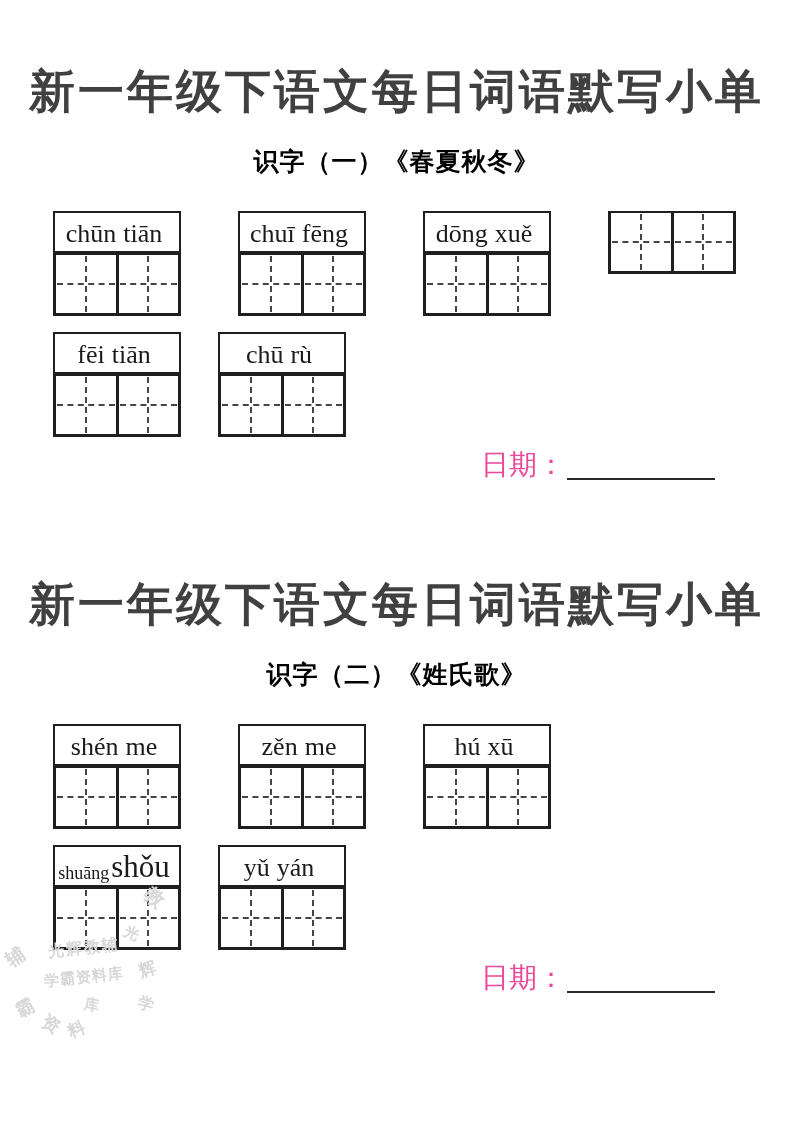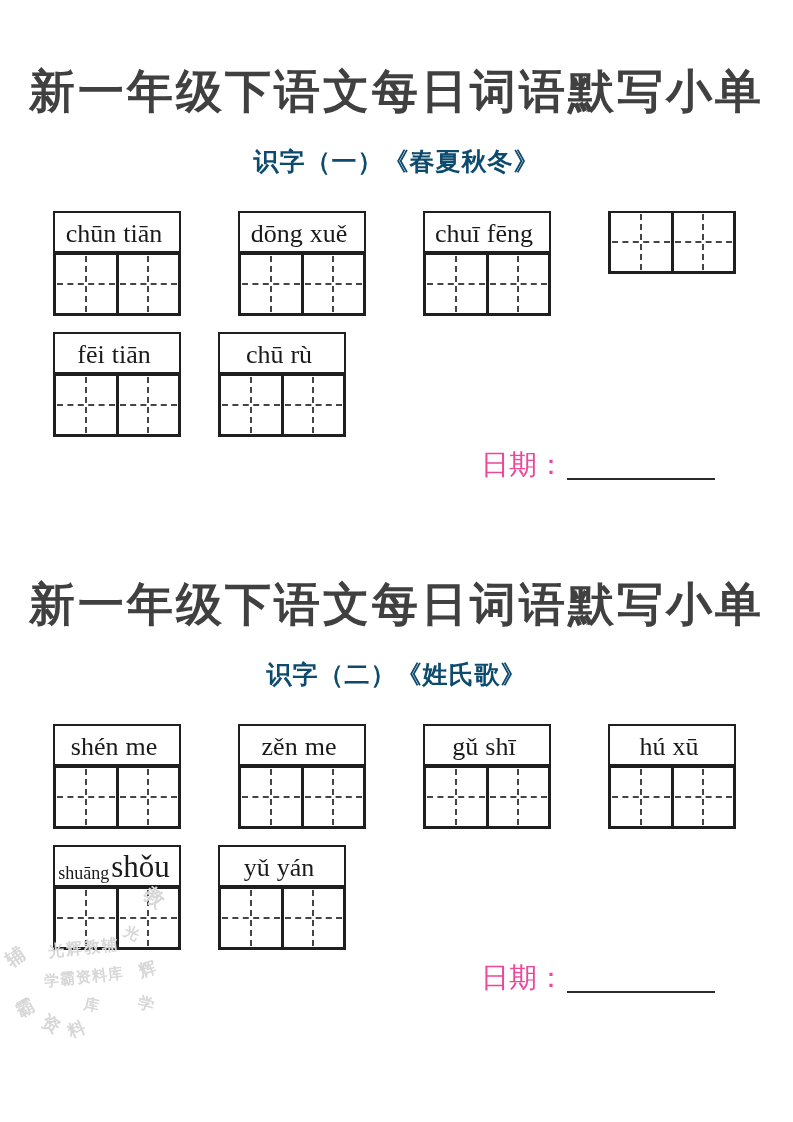--- a/index.html
+++ b/index.html
@@ -40,21 +40,21 @@
   .subtitle {
     position: absolute;
     top: 76px;
     left: 0;
     width: 100%;
     text-align: center;
     font-size: 25px;
     line-height: 28px;
     font-weight: bold;
     letter-spacing: 1px;
-    color: #0c4a6e;
+    color: #000000;
   }
 
   .row {
     position: absolute;
     left: 53px;
     display: flex;
     gap: 57px;
   }
   .row-0 { top: 139px; }
   .row-1 { top: 260px; gap: 37px; }
@@ -155,32 +155,32 @@
             <span class="syl">chūn</span>
             <span class="syl">tiān</span>
           </div>
           <div class="grid">
             <div class="cell"></div>
             <div class="cell"></div>
           </div>
         </div>
         <div class="word-box">
           <div class="pinyin">
+            <span class="syl">chuī</span>
+            <span class="syl">fēng</span>
+          </div>
+          <div class="grid">
+            <div class="cell"></div>
+            <div class="cell"></div>
+          </div>
+        </div>
+        <div class="word-box">
+          <div class="pinyin">
             <span class="syl">dōng</span>
             <span class="syl">xuě</span>
-          </div>
-          <div class="grid">
-            <div class="cell"></div>
-            <div class="cell"></div>
-          </div>
-        </div>
-        <div class="word-box">
-          <div class="pinyin">
-            <span class="syl">chuī</span>
-            <span class="syl">fēng</span>
           </div>
           <div class="grid">
             <div class="cell"></div>
             <div class="cell"></div>
           </div>
         </div>
         <div class="word-box">
           <div class="grid">
             <div class="cell"></div>
             <div class="cell"></div>
@@ -222,30 +222,20 @@
           </div>
           <div class="grid">
             <div class="cell"></div>
             <div class="cell"></div>
           </div>
         </div>
         <div class="word-box">
           <div class="pinyin">
             <span class="syl">zěn</span>
             <span class="syl">me</span>
-          </div>
-          <div class="grid">
-            <div class="cell"></div>
-            <div class="cell"></div>
-          </div>
-        </div>
-        <div class="word-box">
-          <div class="pinyin">
-            <span class="syl">gǔ</span>
-            <span class="syl">shī</span>
           </div>
           <div class="grid">
             <div class="cell"></div>
             <div class="cell"></div>
           </div>
         </div>
         <div class="word-box">
           <div class="pinyin">
             <span class="syl">hú</span>
             <span class="syl">xū</span>

